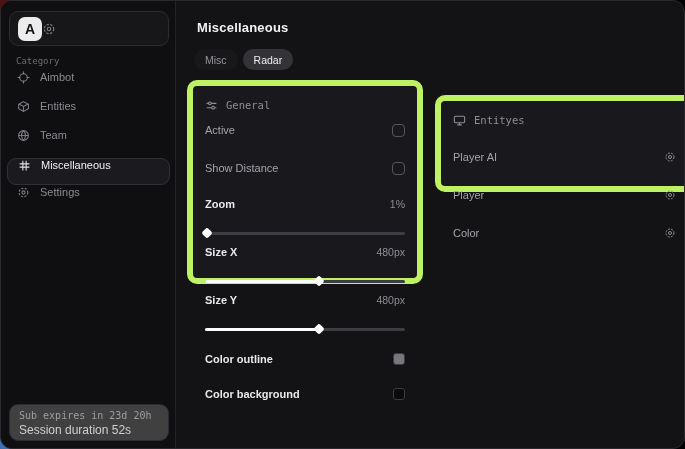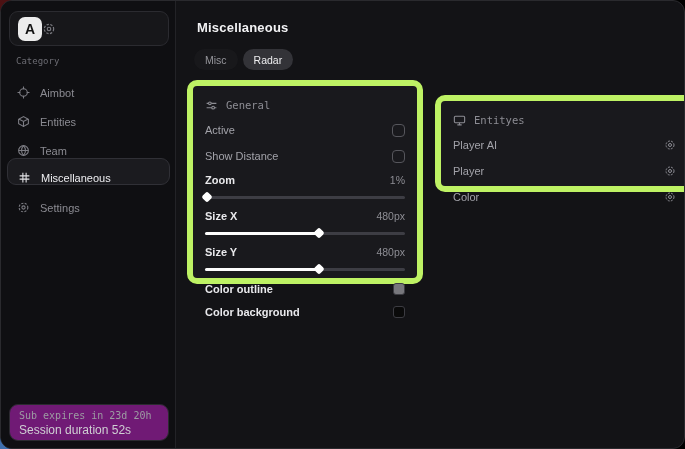--- a/index.html
+++ b/index.html
@@ -24,30 +24,30 @@
           align-items:center; justify-content:center; }
   .brand-text { margin-left:8px; flex:1; }
   .brand-name { color:#f0f0f2; font-size:10px; font-weight:bold; letter-spacing:.2px; }
   .brand-sub { color:#85858c; font-size:9px; margin-top:1px; }
   .brand-gear { color:#7a7a80; display:flex; }
 
   .category { position:absolute; left:15px; top:55px; color:#6c6c73;
               font-size:9px; font-family:"DejaVu Sans Mono", monospace; }
 
   .nav { position:absolute; left:6px; top:70px; width:163px; }
-  .nav-item { display:flex; align-items:flex-end; height:28px; padding:0 10px;
+  .nav-item { display:flex; align-items:flex-start; height:28px; padding:0 10px;
               color:#8b8b92; font-size:11px; border-radius:9px; cursor:pointer; }
   .nav-item .nicon { display:flex; margin-right:10px; color:#7d7d84; }
   .nav-item.selected { background:#1b1b1f; border:1px solid #303036;
                        color:#ededf0; height:27px; }
   .nav-item.selected .nicon { color:#e3e3e6; }
   .nav-gap { height:1px; }
 
   .sub-box { position:absolute; left:8px; bottom:7px; width:160px; height:37px;
-             border:1px solid #2b2b30; border-radius:9px; background:#701a75;
+             border:1px solid #2b2b30; border-radius:9px; background:#404040;
              padding:5px 9px; }
   .sub-line1 { font-family:"DejaVu Sans Mono", monospace; font-size:10px;
                color:#9d9da3; white-space:nowrap; }
   .sub-line2 { font-size:12px; color:#cfcfd3; margin-top:2px; }
 
   
   .main { position:absolute; left:176px; top:0; right:0; bottom:0; }
   .page-title { position:absolute; left:20px; top:19px; color:#f2f2f4;
                 font-size:13px; font-weight:bold; letter-spacing:.2px; }
   .tabs { position:absolute; left:17px; top:48px; display:flex; gap:5px; }
@@ -59,21 +59,21 @@
   .card { position:absolute; background:#19191d; border:6px solid #bef264;
           border-radius:10px; }
   .card-general { left:10px; top:79px; width:236px; height:204px; }
   .card-entities { left:258px; top:94px; width:280px; height:97px; }
   .card-head { display:flex; align-items:center; height:20px; margin:9px 12px 0;
                color:#8d8d94; font-family:"DejaVu Sans Mono", monospace;
                font-size:10.5px; }
   .card-head .cicon { display:flex; margin-right:8px; color:#8d8d94; }
 
   .row { display:flex; align-items:center; justify-content:space-between;
-         margin:4px 12px; height:22px;text-align:right; }
+         margin:16px 12px; height:22px;text-align:right; }
   .row .lbl { font-size:11px; color:#a3a3aa; }
   .row .lbl.strong { color:#e9e9ec; font-weight:bold; }
   .row .val { font-size:10.5px; color:#8d8d94; }
 
   .checkbox { width:13px; height:13px; border:1.5px solid #56565c;
               border-radius:4px; background:transparent; cursor:pointer; }
 
   .slider { position:relative; margin:4px 12px 6px; height:8px; cursor:pointer; }
   .slider .track { position:absolute; left:0; right:0; top:3px; height:3px;
                    background:#3d3d44; border-radius:2px; }

